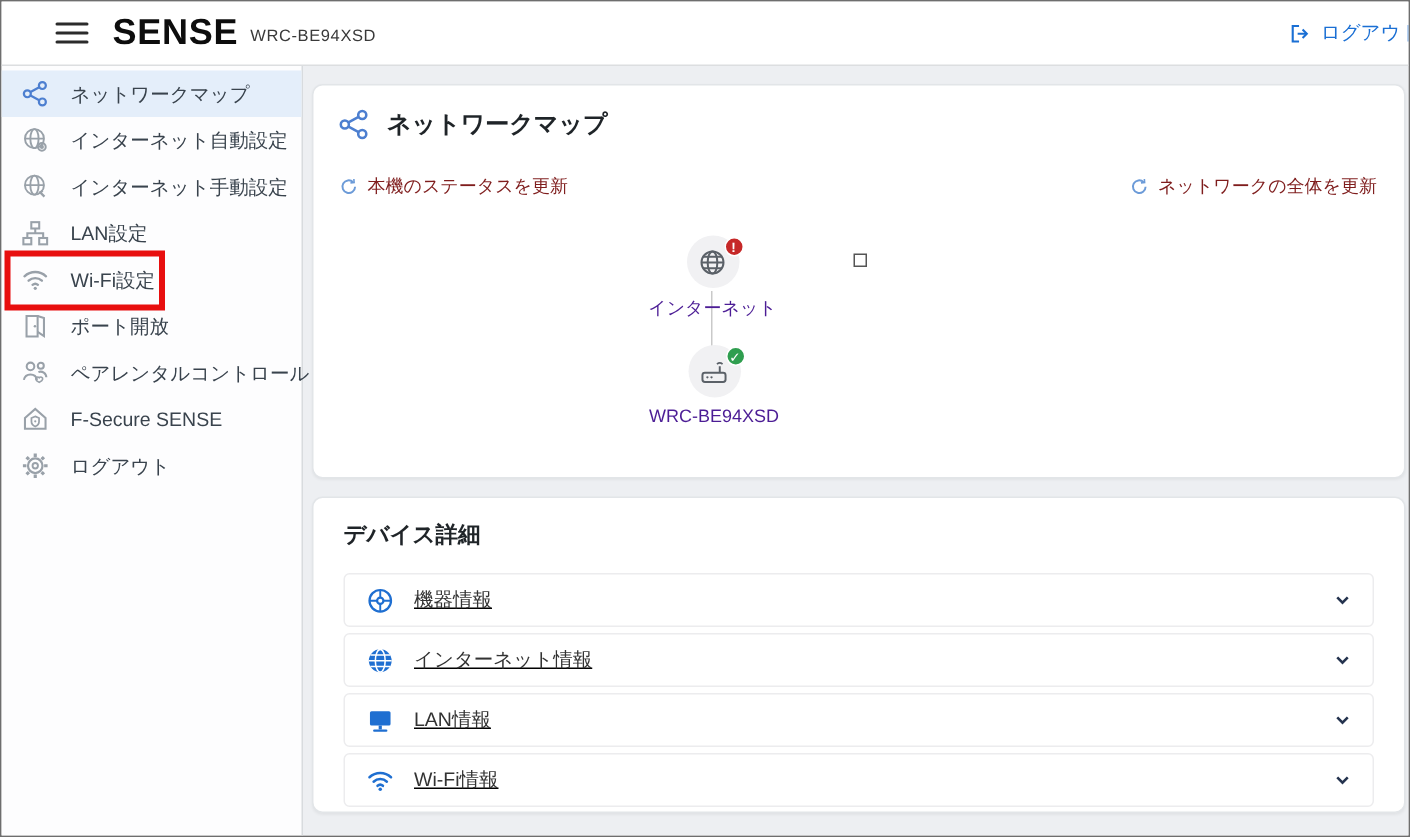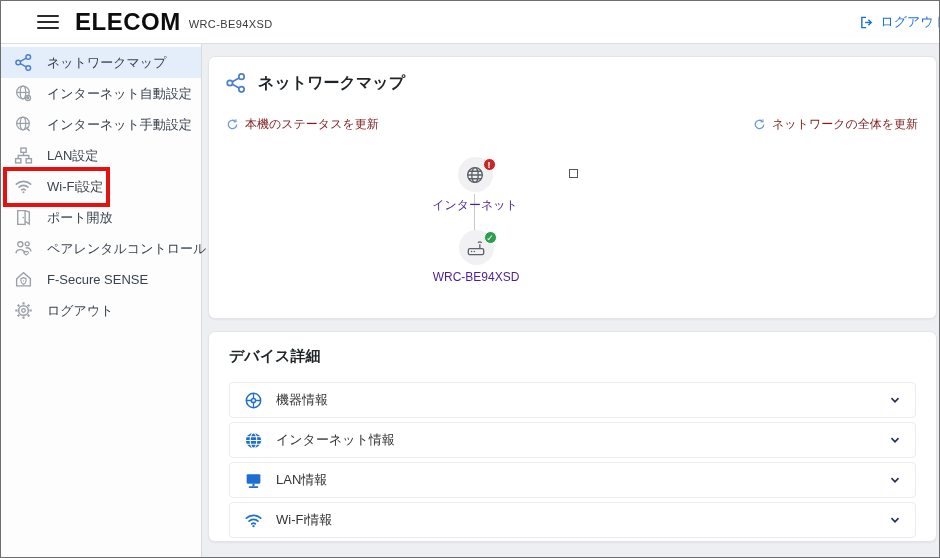--- a/index.html
+++ b/index.html
@@ -66,37 +66,37 @@
   .badge-ok { background: #2f9e4f; }
   .node-label { margin-top: 5px; font-size: 12px; color: #4c1d95; }
   .map-connector { position: absolute; left: 265px; top: 137px; width: 1px; height: 39px;
     background: #c9c9c9; }
   .map-square { position: absolute; left: 360px; top: 112px; width: 9px; height: 9px;
     background: #fff; border: 1px solid #555; }
   
   .details-title { padding: 15px 20px 6px 20px; font-size: 15px; font-weight: bold; color: #1f2428; }
   .acc-rows { margin: 10px 20px 0 20px; }
   .acc-row { height: 36px; border: 1px solid #ececee; border-radius: 4px; background: #fff;
-    display: flex; align-items: center; padding: 0 14px; margin-bottom: 4px; cursor: pointer; }
+    display: flex; align-items: center; padding: 0 14px; margin-bottom: 4px; cursor: pointer; text-decoration: underline; }
   .acc-icon { width: 19px; height: 19px; color: #1f6fd1; display: flex; align-items: center;
     justify-content: center; }
   .acc-label { margin-left: 13px; font-size: 13px; color: #333; }
   .acc-chevron { margin-left: auto; color: #24334e; display: flex; }
   svg { display: block; }
 </style>
 </head>
 <body>
 
 <div class="header">
   <div class="hamburger">
     <span></span>
       <span></span>
       <span></span>
   </div>
-  <div class="brand">ELECOM</div>
+  <div class="brand">SENSE</div>
   <div class="model">WRC-BE94XSD</div>
   <div class="logout">
     <svg width="15" height="15" viewBox="0 0 16 16" fill="none" stroke="currentColor" stroke-width="1.5">
       <path d="M7.5 2.5H3v11h4.5"></path>
         <path d="M10 5l3 3-3 3"></path>
         <path d="M13 8H6.5"></path>
     </svg>
     <span>ログアウト</span>
   </div>
 </div>

